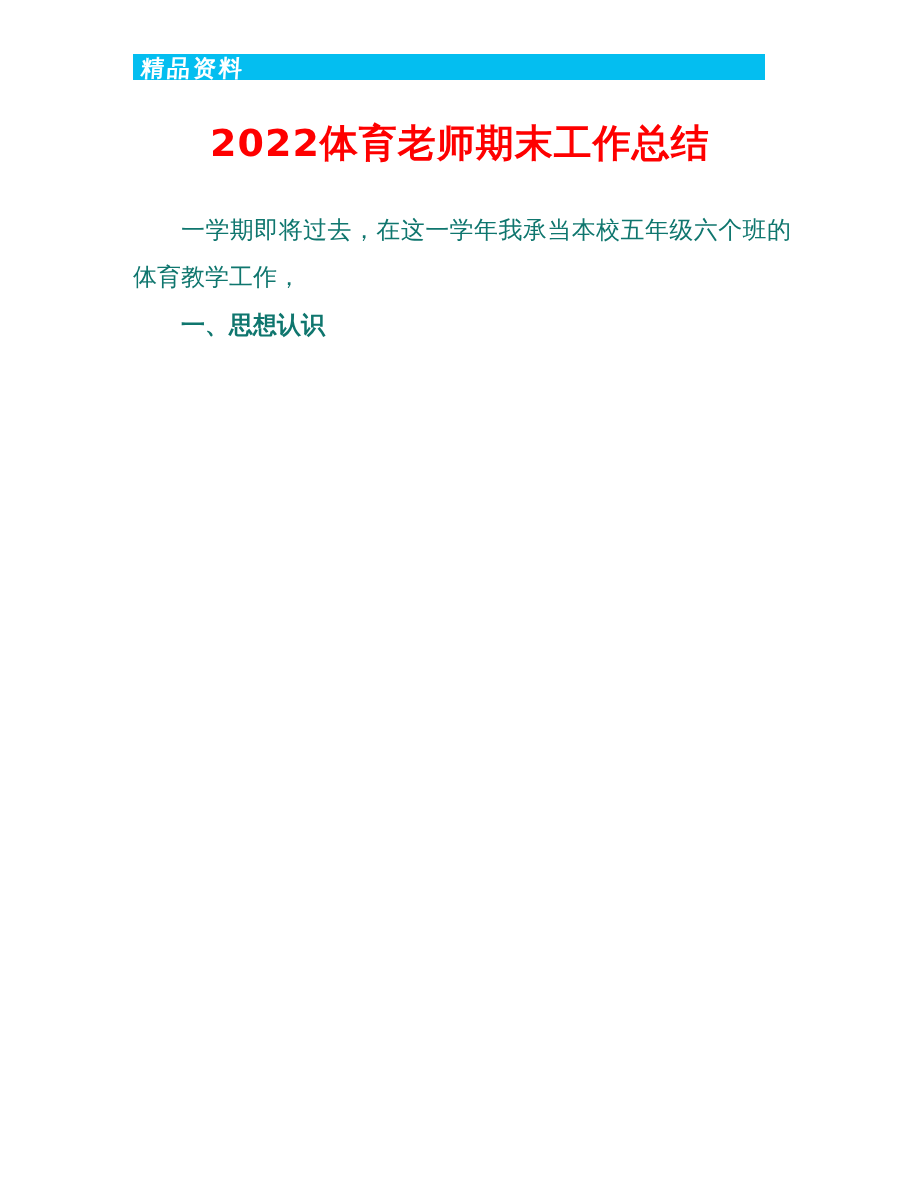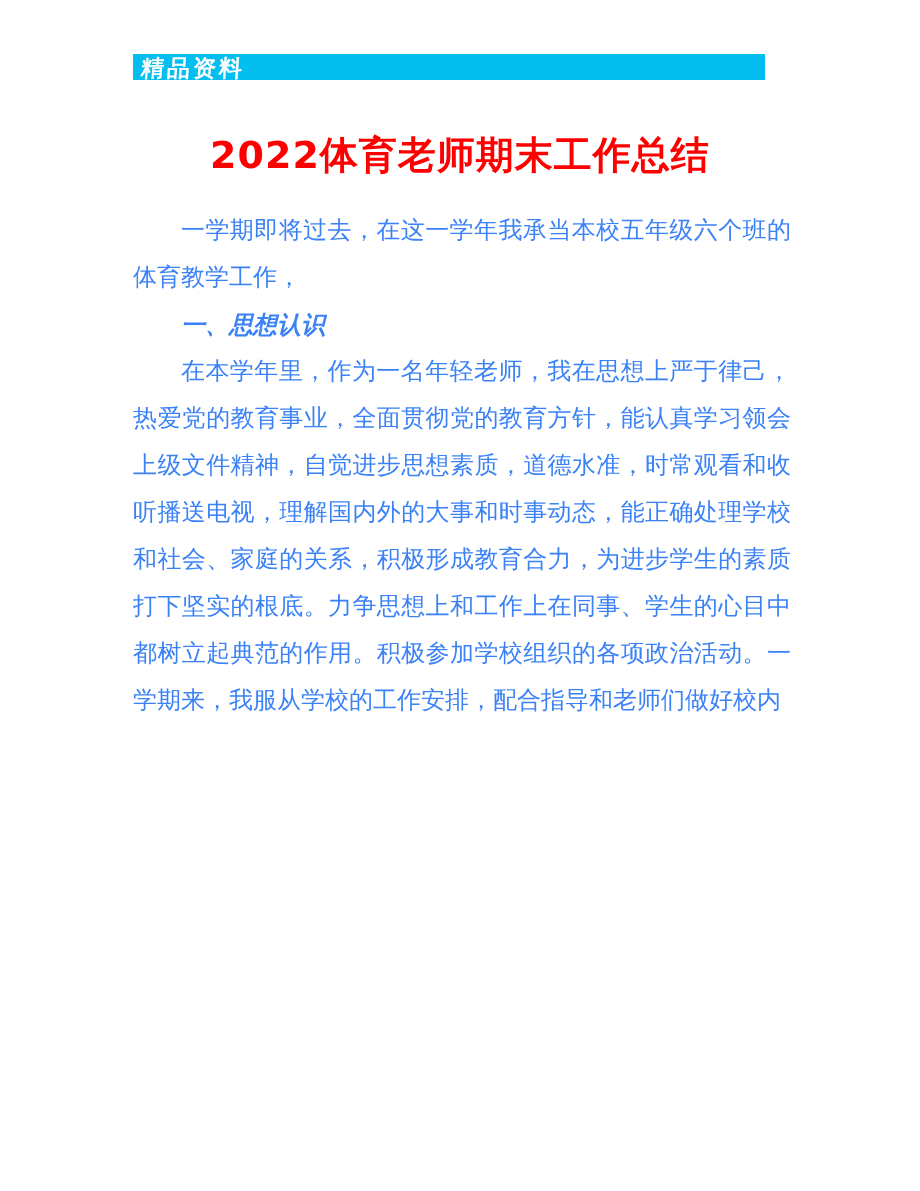--- a/index.html
+++ b/index.html
@@ -31,21 +31,21 @@
     font-weight: bold;
     letter-spacing: 3px;
     white-space: nowrap;
     transform: skewX(-4deg);
   }
   .doc-title {
     position: absolute;
     left: 0;
     right: 0;
     top: 114px;
-    margin: 16px;
+    margin: 4px;
     text-align: center;
     font-family: "DejaVu Sans", "Liberation Sans", sans-serif;
     font-size: 38px;
     font-weight: bold;
     letter-spacing: 1px;
   }
   .content {
     position: absolute;
     left: 133px;
     top: 207px;
@@ -55,33 +55,31 @@
     text-align: justify;
     color: #161616;
   }
   .para {
     margin: 0;
     padding: 0;
     text-indent: 2em;
   }
   .para.heading {
     font-weight: bold;
-    font-style: italic;
   }
 </style>
 </head>
 <body>
 
 <div class="page">
 
   <div class="banner" style="background-color: rgb(4, 190, 240);">
     <span class="banner-label" style="color: rgb(255, 255, 255);">精品资料</span>
   </div>
 
   <h1 class="doc-title" style="color: rgb(254, 0, 0);">2022体育老师期末工作总结</h1>
 
-  <div class="content" style="color: #3b82f6;">
+  <div class="content" style="color: #0f766e;">
     <p class="para">一学期即将过去，在这一学年我承当本校五年级六个班的体育教学工作，</p>
     <p class="para heading">一、思想认识</p>
-    <p class="para">在本学年里，作为一名年轻老师，我在思想上严于律己，热爱党的教育事业，全面贯彻党的教育方针，能认真学习领会上级文件精神，自觉进步思想素质，道德水准，时常观看和收听播送电视，理解国内外的大事和时事动态，能正确处理学校和社会、家庭的关系，积极形成教育合力，为进步学生的素质打下坚实的根底。力争思想上和工作上在同事、学生的心目中都树立起典范的作用。积极参加学校组织的各项政治活动。一学期来，我服从学校的工作安排，配合指导和老师们做好校内</p>
   </div>
 
 </div>
 
 </body></html>

